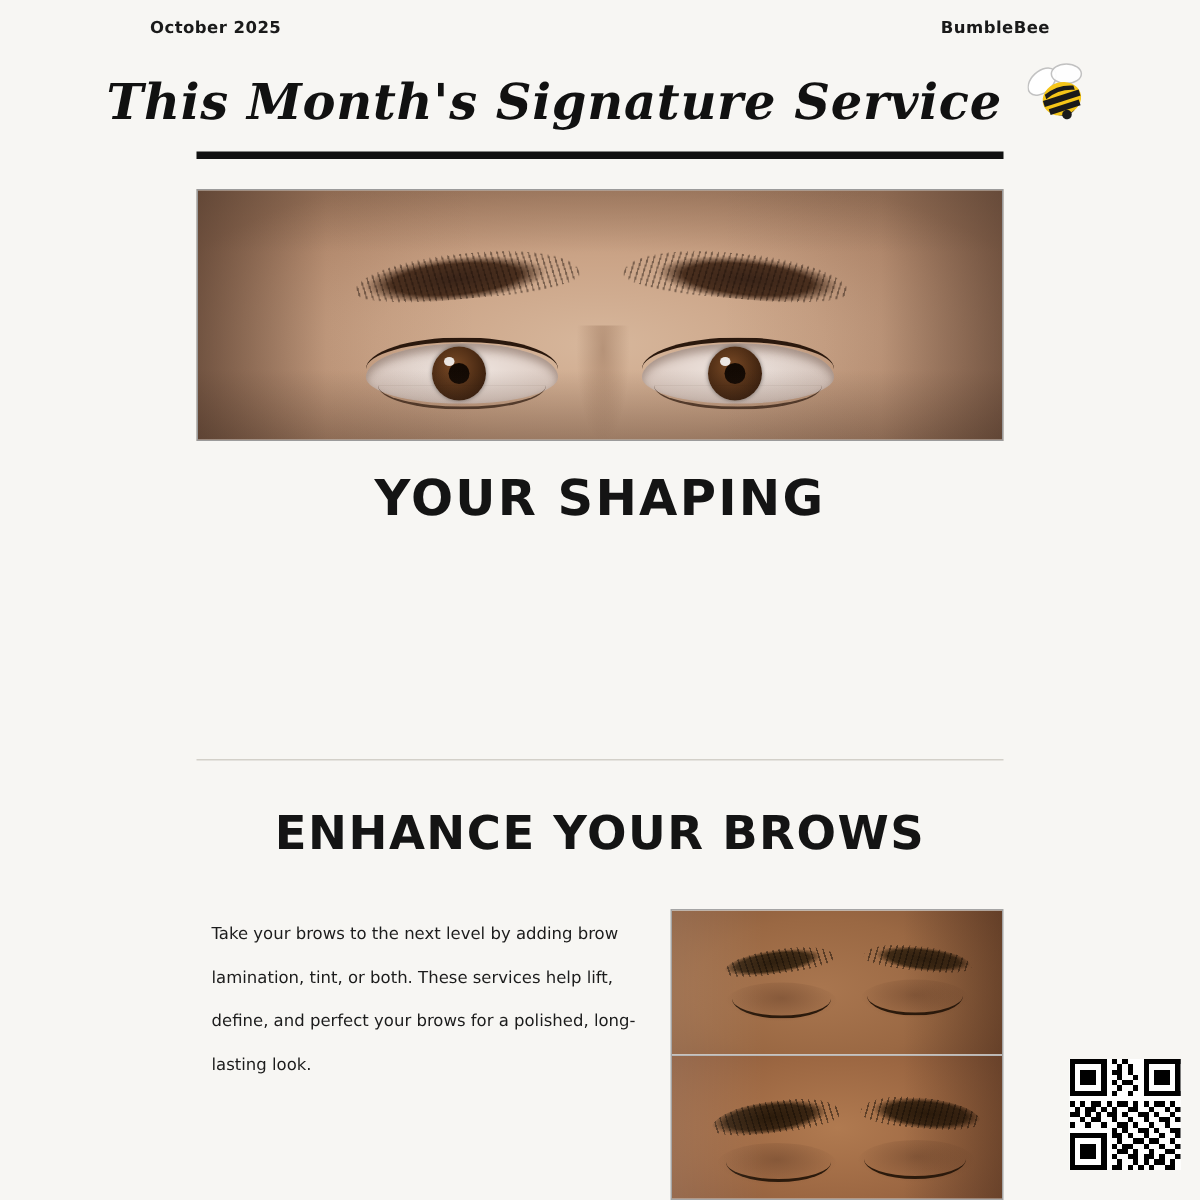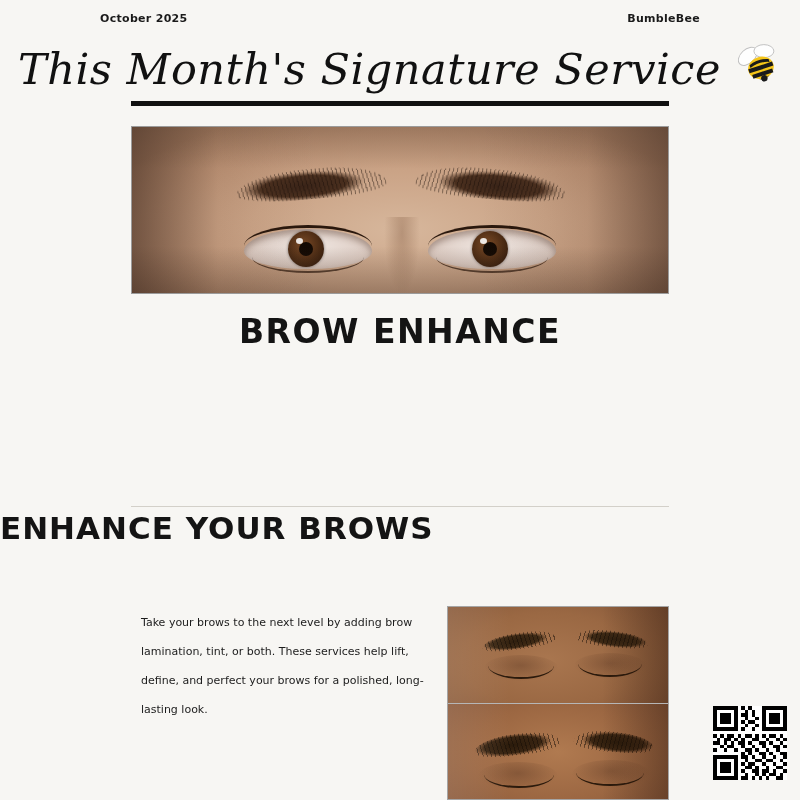--- a/index.html
+++ b/index.html
@@ -45,22 +45,22 @@
     position: absolute;
     top: 44px;
     left: 0;
     width: 800px;
     text-align: center;
   }
   .headline {
     display: inline-block;
     font-family: "DejaVu Serif", serif;
     font-style: italic;
-    font-weight: normal;
-    font-size: 43px;
+    font-weight: bold;
+    font-size: 33px;
     letter-spacing: 0.5px;
     color: #111111;
     vertical-align: middle;
   }
   .bee {
     display: inline-block;
     vertical-align: middle;
     margin-left: 12px;
     position: relative;
     top: -2px;
@@ -208,23 +208,24 @@
     position: absolute;
     top: 506px;
     left: 131px;
     width: 538px;
     height: 1px;
     background: #d3d0c9;
   }
   
   .sec2-title {
     position: absolute;
-    top: 510px;
+    top: 538px;
     left: 0;
     width: 800px;
+    text-align: center;
     font-family: "DejaVu Sans", sans-serif;
     font-weight: bold;
     font-size: 31px;
     letter-spacing: 1px;
     color: #141414;
   }
   .sec2-body {
     position: absolute;
     top: 608px;
     left: 141px;
@@ -355,21 +356,21 @@
           <div class="pupil"></div>
           <div class="glint"></div>
         </div>
       <div class="lash-top"></div>
       <div class="lash-bottom"></div>
     </div>
 
     <div class="hero-vig"></div>
   </div>
 
-  <div class="sec1-title">BROW ENHANCE</div>
+  <div class="sec1-title">YOUR SHAPING</div>
 
   <div class="divider"></div>
 
   <div class="sec2-title">ENHANCE YOUR BROWS</div>
   <div class="sec2-body">Take your brows to the next level by adding brow lamination, tint, or both. These services help lift, define, and perfect your brows for a polished, long-lasting look.</div>
 
   <div class="stack">
     <div class="stack-img top">
       <div class="skin2"></div>
       <div class="brow2" style="left:34px; top:26px; width:74px; height:16px; transform:rotate(-8deg);">

